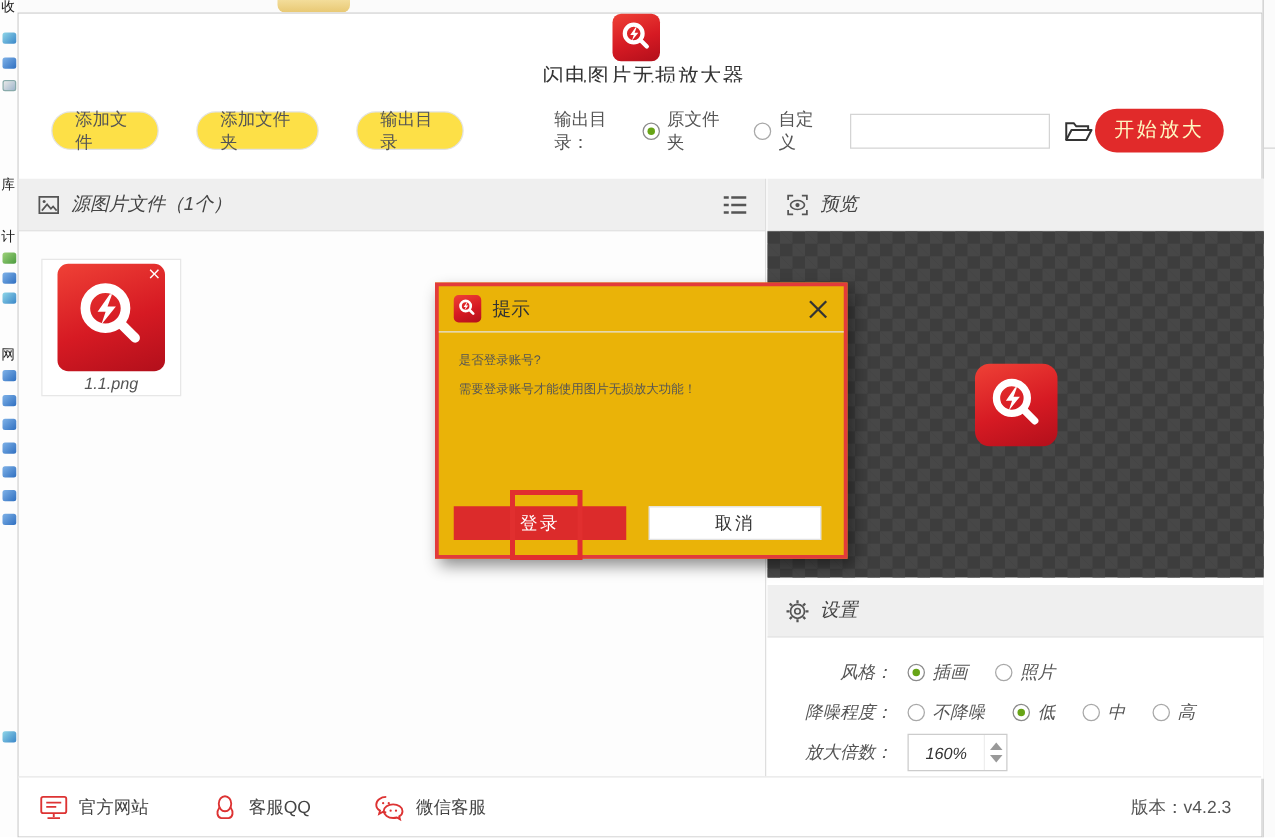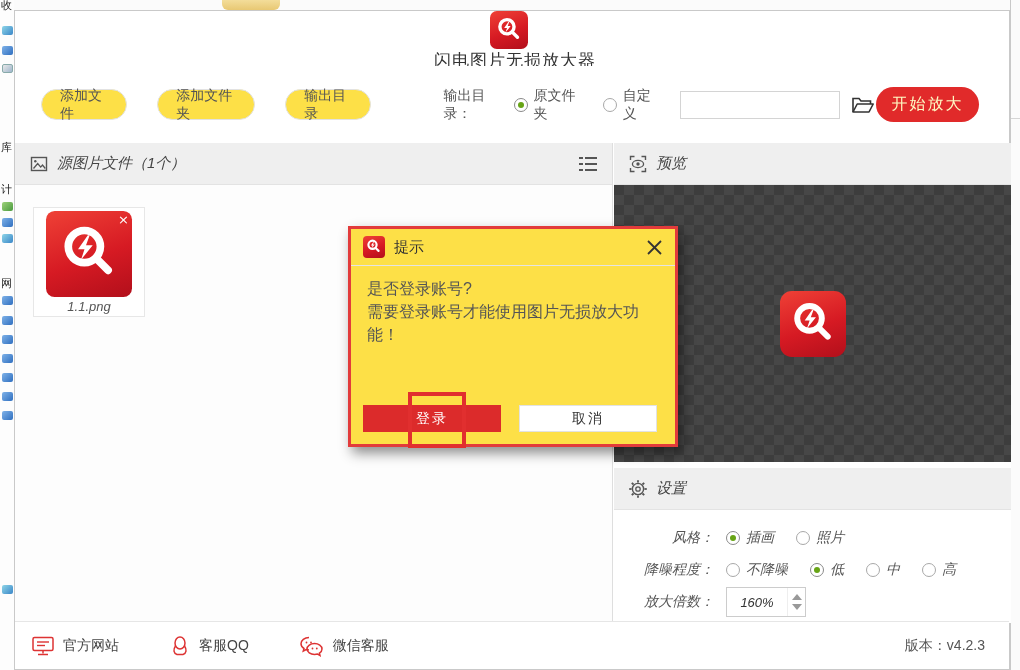--- a/index.html
+++ b/index.html
@@ -78,26 +78,26 @@
   .arrow-up { width:0; height:0; border-left:5px solid transparent; border-right:5px solid transparent; border-bottom:6px solid #999; margin-bottom:4px; cursor:pointer; }
   .arrow-down { width:0; height:0; border-left:5px solid transparent; border-right:5px solid transparent; border-top:6px solid #999; cursor:pointer; }
 
   
   .footer { position:absolute; left:0; bottom:0; width:100%; height:48px; border-top:1px solid #e6e6e6; display:flex; align-items:center; padding:0 24px 0 16px; background:#fff; }
   .flink { display:flex; align-items:center; margin-right:50px; cursor:pointer; }
   .flink .ftext { font-size:14px; color:#444; margin-left:8px; }
   .fversion { margin-left:auto; font-size:14px; color:#555; }
 
   
-  .dialog { position:absolute; left:348px; top:226px; width:330px; height:221px; background:#fde047; border:3px solid #e23b3b; z-index:10; box-shadow:4px 6px 12px rgba(0,0,0,0.45); }
+  .dialog { position:absolute; left:348px; top:226px; width:330px; height:221px; background:#eab308; border:3px solid #e23b3b; z-index:10; box-shadow:4px 6px 12px rgba(0,0,0,0.45); }
   .dlg-header { height:37px; display:flex; align-items:center; padding:0 12px; border-bottom:1px solid #e4e4e4; }
   .logo-22 { width:22px; height:22px; }
   .dlg-title { font-size:15px; color:#333; margin-left:9px; }
   .dlg-close { margin-left:auto; cursor:pointer; display:flex; }
-  .dlg-body { padding:11px 16px; font-size:16px; color:#555; line-height:23px; }
+  .dlg-body { padding:11px 16px; font-size:10px; color:#555; line-height:23px; }
   .dlg-btn { position:absolute; bottom:12px; width:138px; height:27px; display:flex; align-items:center; justify-content:center; font-size:14px; cursor:pointer; }
   .dlg-login { left:12px; background:#dc2b2b; color:#fff; letter-spacing:2px; }
   .dlg-cancel { left:168px; background:#fff; border:1px solid #e2e2e2; color:#333; letter-spacing:2px; }
 
   
   .annotation { position:absolute; left:408px; top:392px; width:58px; height:56px; border:4px solid #e12f2f; z-index:11; pointer-events:none; }
 
   svg { display:block; }
 </style>
 </head>

